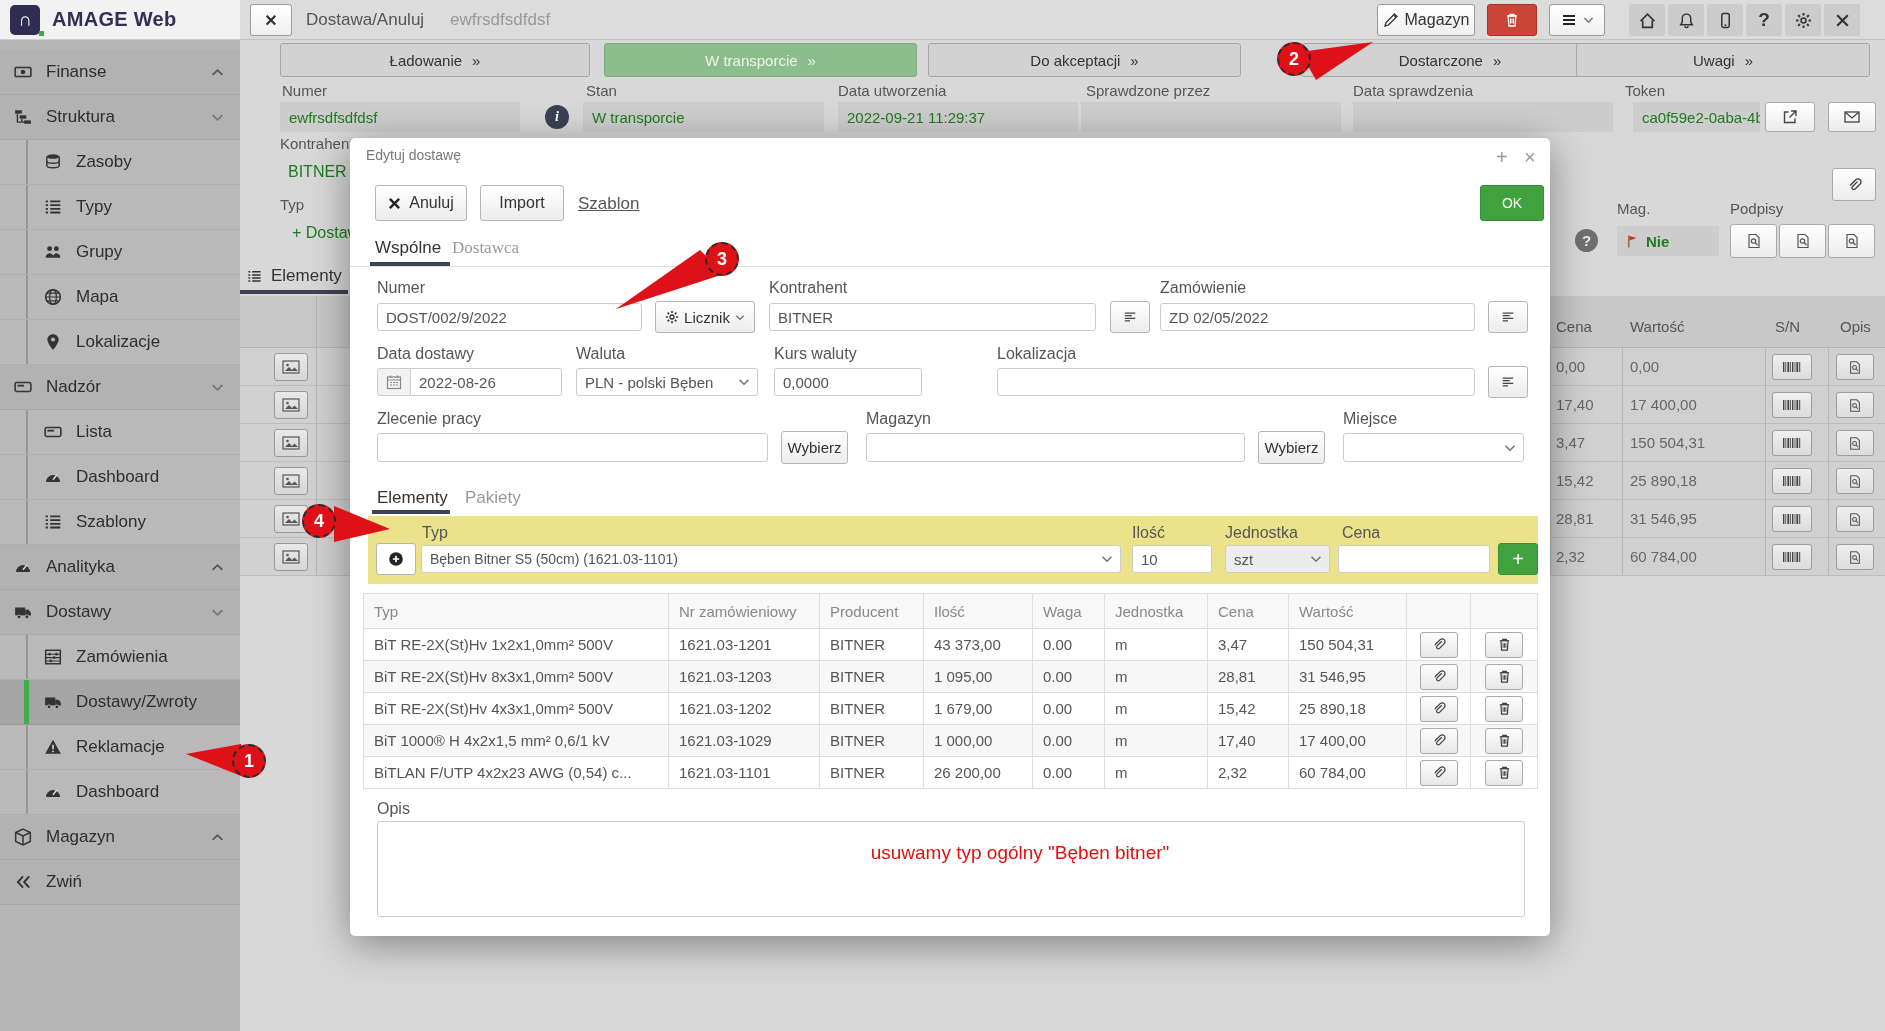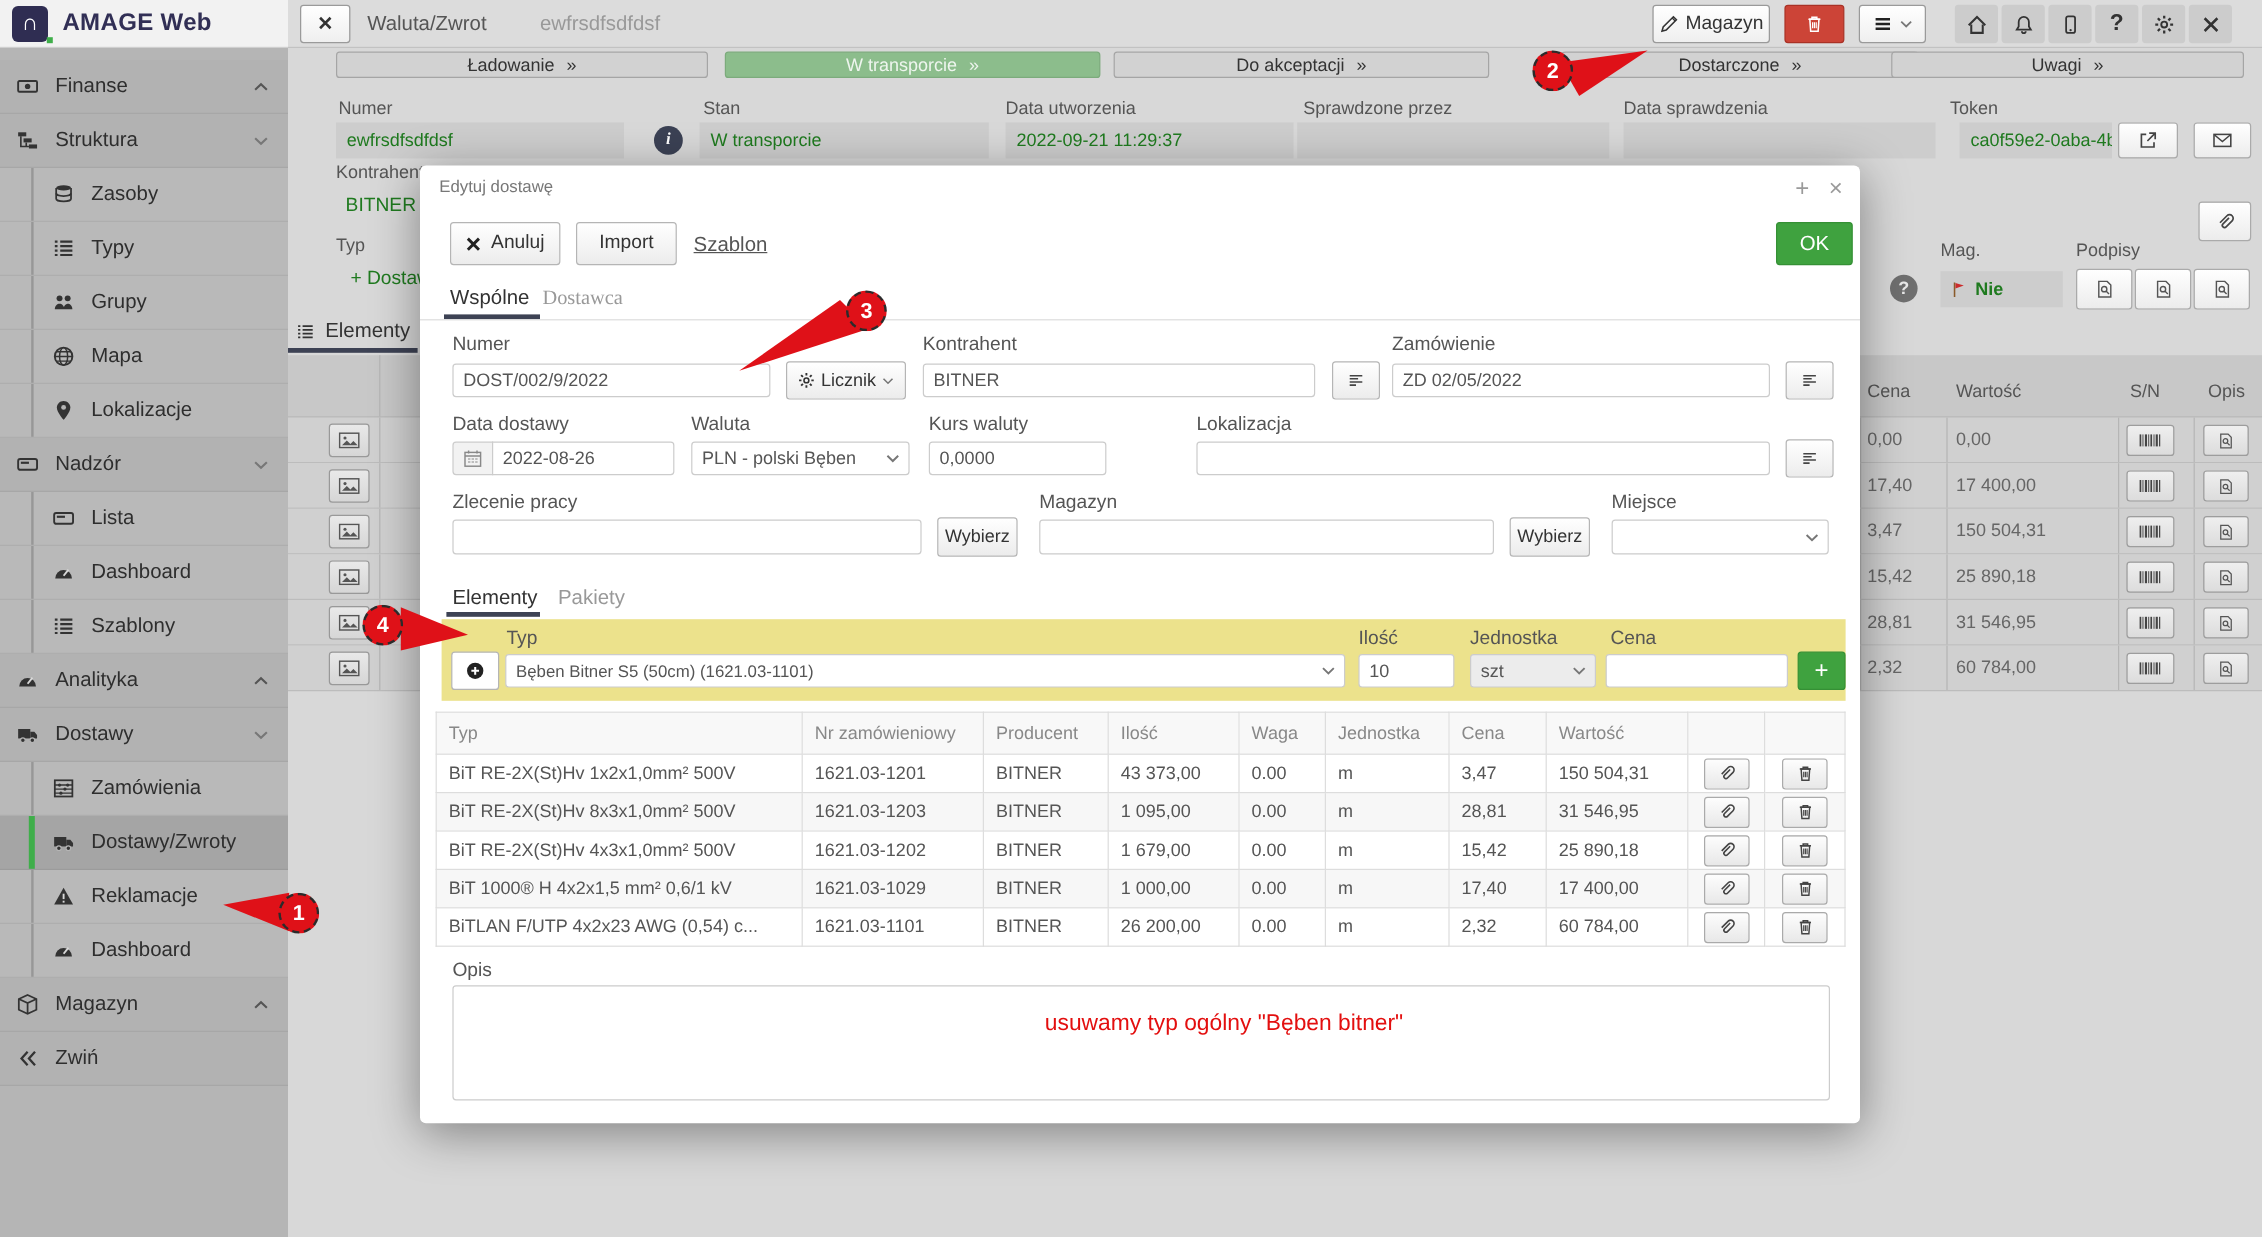--- a/index.html
+++ b/index.html
@@ -28,21 +28,21 @@
 
   
   #topbar { left:240px; top:0; width:1645px; height:40px; background:#dcdcdc; border-bottom:1px solid #c2c2c2; z-index:2; }
   .tb-btn { position:absolute; top:4px; height:32px; background:linear-gradient(#ffffff,#efefef); border:1px solid #9a9a9a; border-radius:3px; display:flex; align-items:center; justify-content:center; gap:6px; font-size:16px; color:#333; cursor:pointer; }
   .tb-ico { position:absolute; top:4px; width:36px; height:32px; background:#cccccc; border-radius:3px; display:flex; align-items:center; justify-content:center; cursor:pointer; }
   .tb-ico .mico { width:17px; height:17px; }
   #tb-title { position:absolute; left:66px; top:10px; font-size:17px; color:#555; }
   #tb-sub { position:absolute; left:210px; top:10px; font-size:17px; color:#999; }
 
   
-  .wf-btn { position:absolute; top:43px; height:22px; background:#d2d2d2; border:1px solid #a5a5a5; border-radius:3px; font-size:15px; color:#333; display:flex; align-items:center; justify-content:center; gap:10px; cursor:pointer; }
+  .wf-btn { position:absolute; top:43px; height:34px; background:#d2d2d2; border:1px solid #a5a5a5; border-radius:3px; font-size:15px; color:#333; display:flex; align-items:center; justify-content:center; gap:10px; cursor:pointer; }
   .wf-btn.active { background:#8cbd8c; border-color:#7cab7c; color:#eef5ee; }
 
   
   .lbl { position:absolute; font-size:15px; color:#555; }
   .valbox { position:absolute; height:30px; background:#cdcdcd; color:#1f7a1f; font-size:15px; display:flex; align-items:center; padding-left:9px; overflow:hidden; white-space:nowrap; }
   .circle-i { position:absolute; width:24px; height:24px; border-radius:50%; background:#3b4154; color:#fff; font-size:14px; font-weight:bold; display:flex; align-items:center; justify-content:center; font-family:"Liberation Serif",serif; font-style:italic; }
   .circle-q { position:absolute; width:23px; height:23px; border-radius:50%; background:#6f6f6f; color:#e8e8e8; font-size:15px; font-weight:bold; display:flex; align-items:center; justify-content:center; }
   .sq-btn { position:absolute; background:linear-gradient(#ffffff,#ececec); border:1px solid #aaa; border-radius:3px; display:flex; align-items:center; justify-content:center; cursor:pointer; }
   .sq-btn .mico { width:16px; height:16px; }
   .greenb { color:#1f7a1f; font-weight:bold; }
@@ -61,21 +61,21 @@
   #bg-eltab { left:246px; top:266px; font-size:17px; color:#333; display:flex; gap:8px; align-items:center; }
   #bg-eltab .mico { width:17px; height:15px; }
   #bg-eltab-line { left:240px; top:290px; width:108px; height:4px; background:#3d4254; }
 
   
   #modal { left:350px; top:138px; width:1200px; height:798px; background:#fff; border-radius:5px; box-shadow:0 8px 40px rgba(0,0,0,.4); z-index:10; }
   .m-abs { position:absolute; }
   #m-title { left:16px; top:9px; font-size:14px; color:#777; }
   .m-winbtn { position:absolute; top:8px; font-size:20px; color:#9a9a9a; cursor:pointer; }
   .btn { position:absolute; background:linear-gradient(#ffffff,#ececec); border:1px solid #b5b5b5; border-radius:3px; font-size:16px; color:#333; display:flex; align-items:center; justify-content:center; gap:8px; cursor:pointer; }
-  .btn-green { position:absolute; background:#3fa23f; border:1px solid #35903 5; border:1px solid #359035; border-radius:3px; color:#fff; font-size:17px; display:flex; align-items:center; justify-content:center; cursor:pointer; }
+  .btn-green { position:absolute; background:#3fa23f; border:1px solid #35903 5; border:1px solid #359035; border-radius:3px; color:#fff; font-size:14px; display:flex; align-items:center; justify-content:center; cursor:pointer; }
   .link { position:absolute; font-size:17px; color:#555; text-decoration:underline; cursor:pointer; }
   .tab { position:absolute; font-size:17px; color:#999; cursor:pointer; }
   .tab.on { color:#333; }
   .tab-line { position:absolute; height:4px; background:#3d4254; }
   .m-sep { position:absolute; left:0; width:1200px; height:1px; background:#ddd; }
   .flabel { position:absolute; font-size:16px; color:#555; }
   .tinput { position:absolute; height:28px; border:1px solid #ccc; border-radius:3px; font-size:15px; color:#555; padding:0 8px; font-family:"Liberation Sans",sans-serif; background:#fff; }
   .selbox { position:absolute; height:28px; border:1px solid #ccc; border-radius:3px; background:#fff; font-size:15px; color:#555; display:flex; align-items:center; padding:0 26px 0 8px; cursor:pointer; overflow:hidden; white-space:nowrap; }
   .selbox .caret { position:absolute; right:7px; width:12px; height:8px; }
   .addon { position:absolute; width:34px; height:28px; background:#f2f2f2; border:1px solid #ccc; border-radius:3px 0 0 3px; display:flex; align-items:center; justify-content:center; }
@@ -319,21 +319,21 @@
           </span>
           <span class="sb-label">Zwiń</span>
         </div>
       </div>
   </div>
 
   <div id="topbar" class="abs">
     <div class="tb-btn" style="left:10px;width:42px;">
         <span style="font-weight:bold;">✕</span>
       </div>
-    <div id="tb-title">Waluta/Zwrot</div>
+    <div id="tb-title">Dostawa/Anuluj</div>
     <div id="tb-sub">ewfrsdfsdfdsf</div>
     <div class="tb-btn" style="left:1137px;width:98px;">
       <span class="ico mico" style="width:16px;height:16px;">
           <svg viewBox="0 0 16 16">
             <path d="M2 14l1-3.5L11.5 2 14 4.5 5.5 13z" fill="none" stroke="#333" stroke-width="1.3"></path>
             <path d="M10.5 3l2.5 2.5" stroke="#333" stroke-width="1.1"></path>
           </svg>
         </span>
       <span>Magazyn</span>
     </div>

